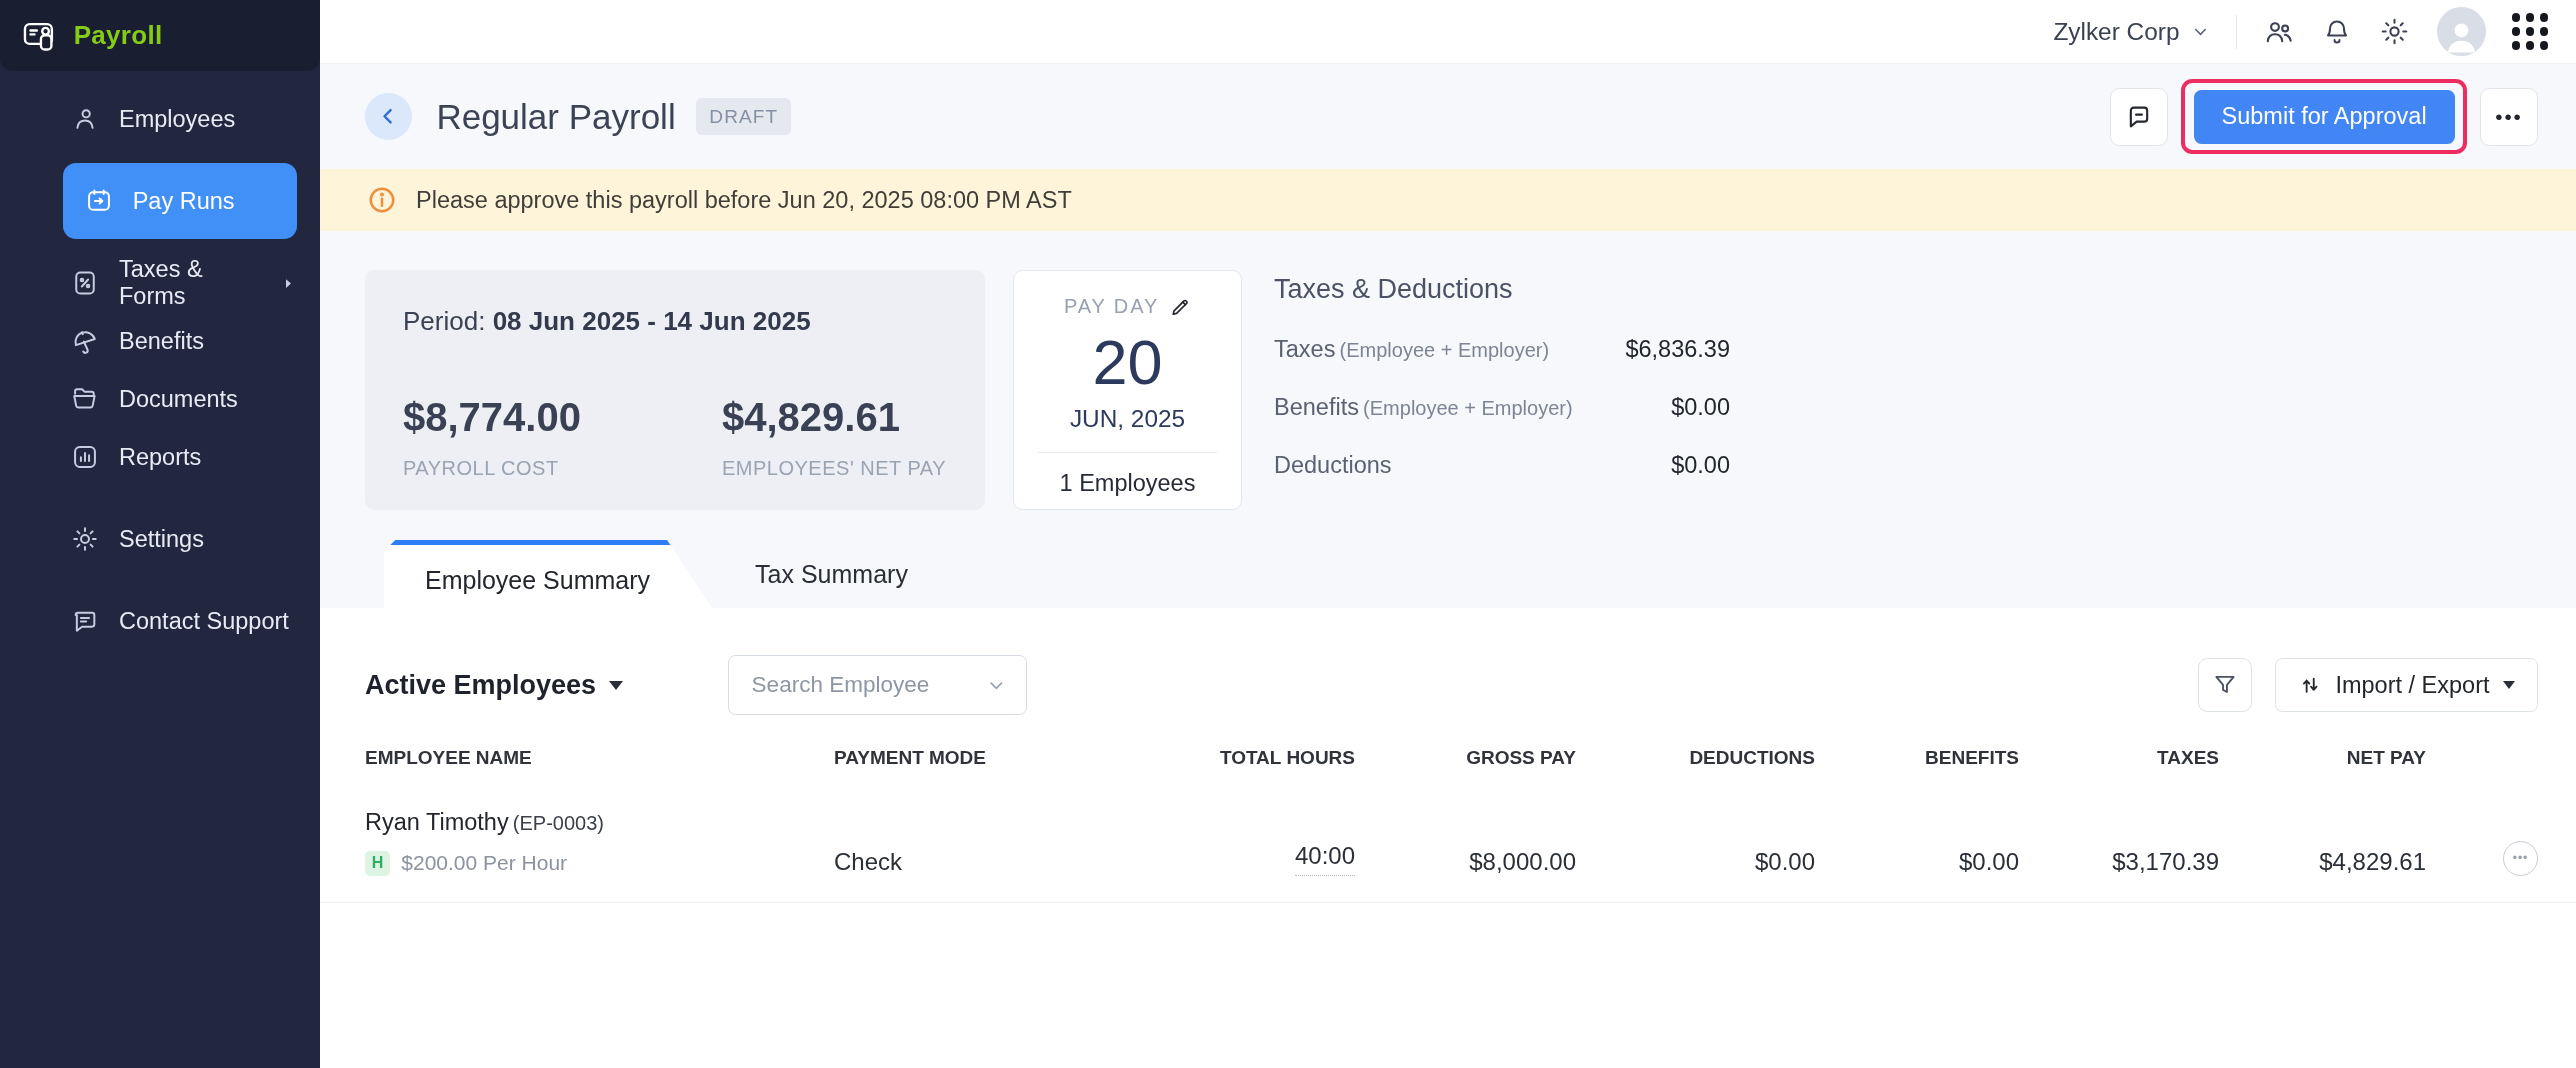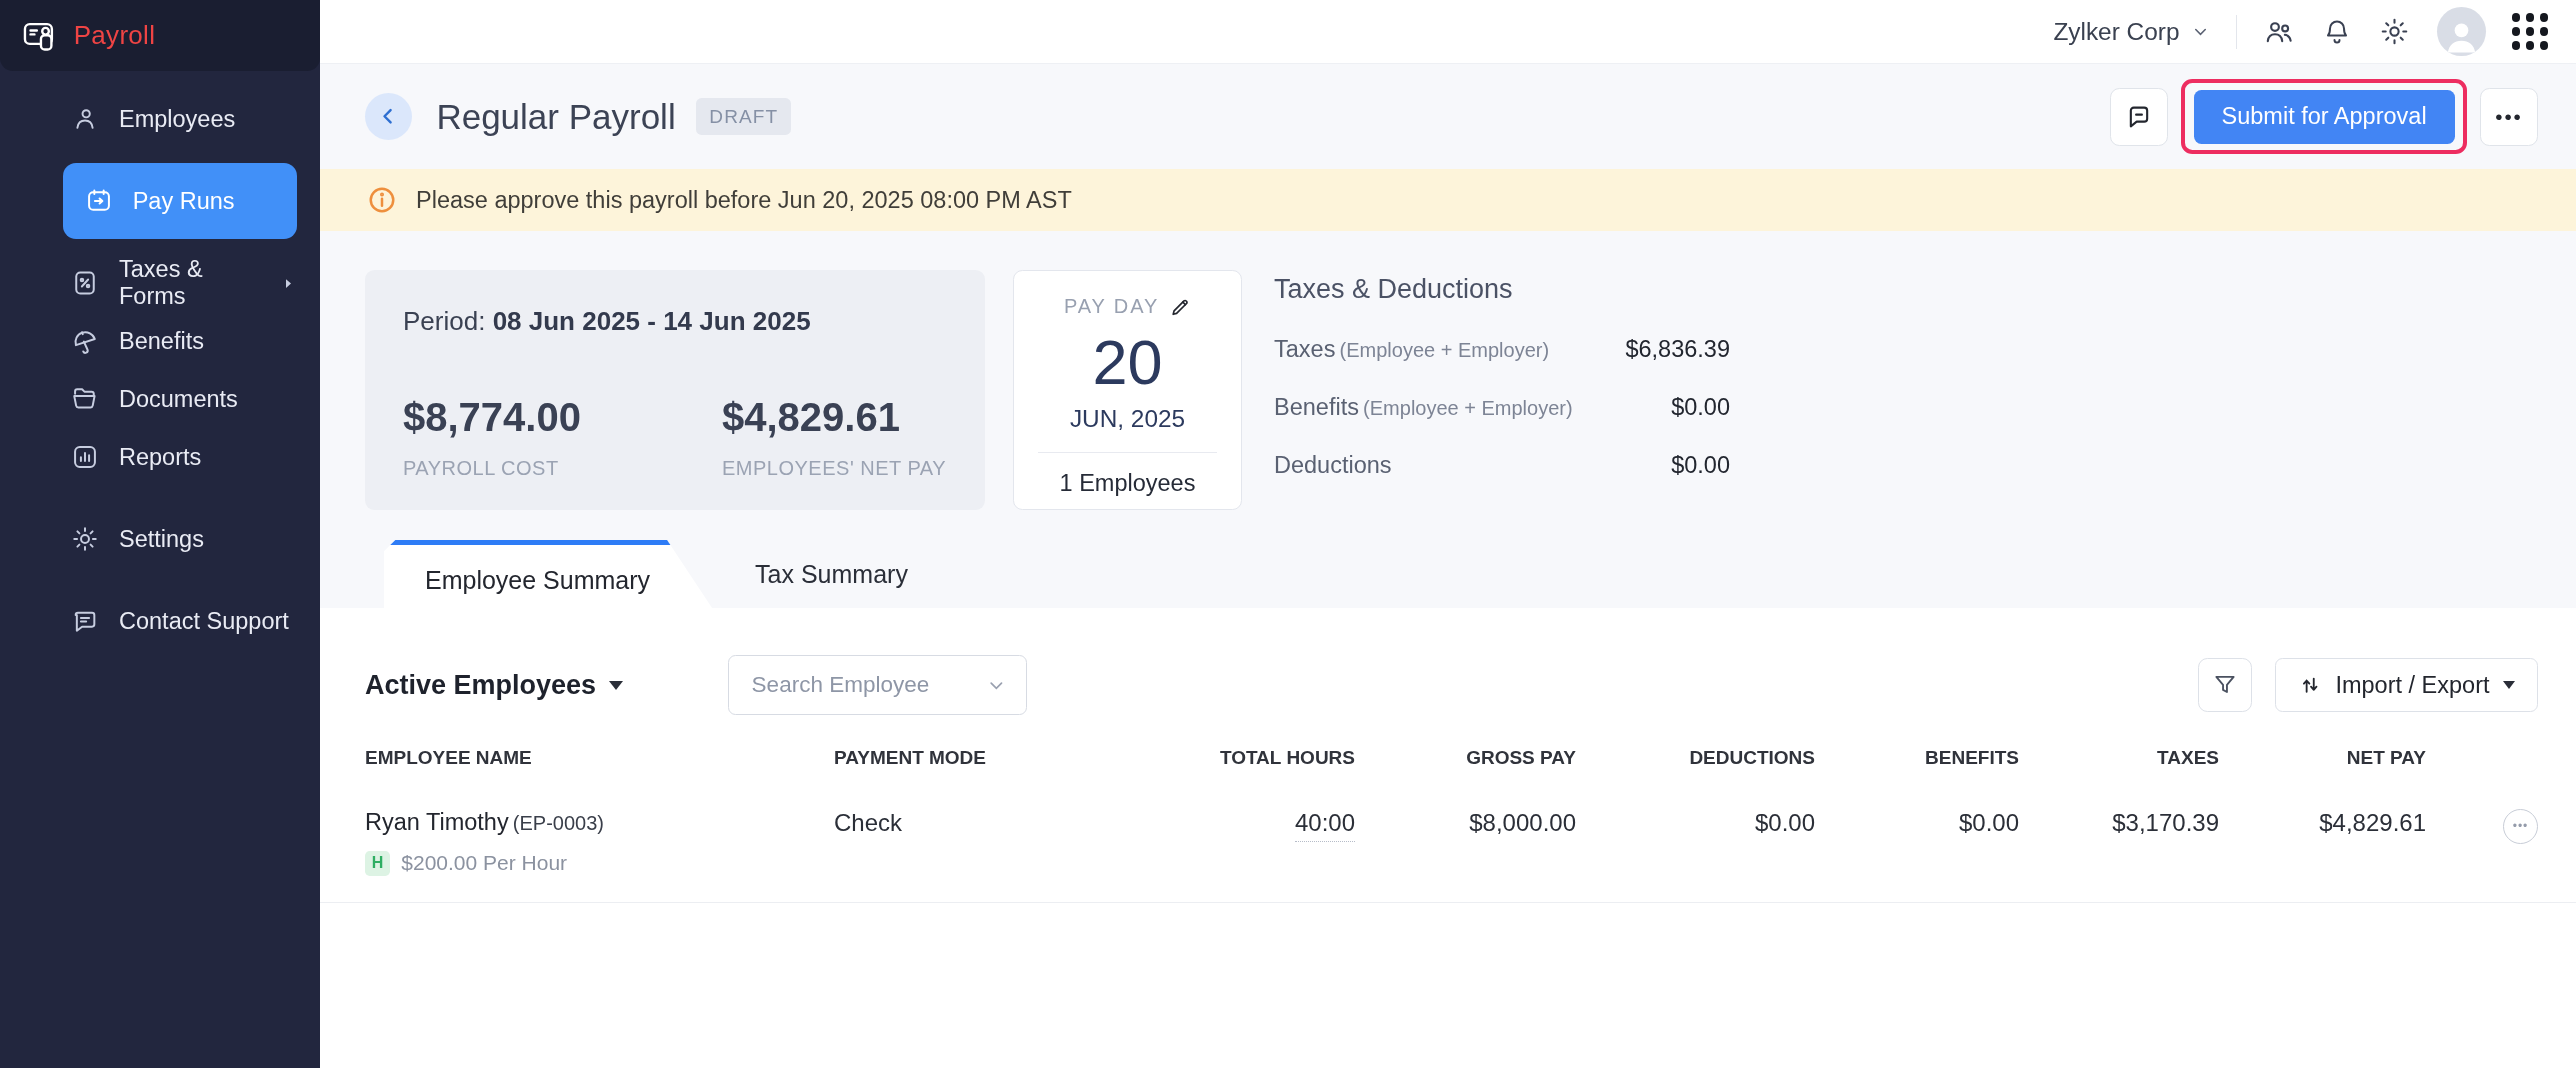--- a/index.html
+++ b/index.html
@@ -2,21 +2,21 @@
 <html style="font-size:15px"><head>
 <meta charset="utf-8">
 <style>
   * { margin:0; padding:0; box-sizing:border-box; }
   html,body { width:2576px; height:1068px; overflow:hidden; }
   body { font-family:"Liberation Sans","DejaVu Sans",sans-serif; background:#f7f8fb; color:#23262e; }
 
   
   .sidebar { position:absolute; left:0; top:0; width:320px; height:1068px; background:#22263e; }
   .sidebar-header { height:71px; background:#1a1e31; border-radius:0 0 13px 13px; display:flex; align-items:center; padding-left:20.7px; gap:15px; }
-  .sidebar-header .app-title { color:#ef4444; font-size:26px; font-weight:400; letter-spacing:0.3px; }
+  .sidebar-header .app-title { color:#84cc16; font-size:26px; font-weight:700; letter-spacing:0.3px; }
   .nav { padding-top:19px;padding-left:40px; }
   .nav-item { display:flex; align-items:center; gap:19px; height:58px; padding-left:30px; color:#e9ebf4; font-size:23.5px; cursor:pointer; }
   .nav-item .nicon { width:30px; height:30px; color:#c7cde0; flex:0 0 30px; display:flex; align-items:center; justify-content:center; }
   .nav-item.selected { background:#4190f8; border-radius:13px; margin:15px 23px; height:76px; padding-left:20.7px; color:#fff; }
   .nav-item.selected .nicon { color:#fff; }
   .nav-gap { height:24.4px; }
   .nav-arrow { margin-left:auto; margin-right:24.4px; }
 
   
   .main { position:absolute; left:320px; top:0; width:2256px; height:1068px; }
@@ -78,21 +78,21 @@
   .toolbar { display:flex; align-items:center; padding:47px 38px 32px 45px; }
   .list-heading { font-size:27px; font-weight:700; color:#1e222c; display:flex; align-items:center; gap:13px; cursor:pointer; }
   .caret-down { width:0; height:0; border-left:7.5px solid transparent; border-right:7.5px solid transparent; border-top:9.4px solid #2a2e38; }
   .search-select { margin-left:105px; width:299px; height:60px; background:#fff; border:0.9px solid #d7dbe3; border-radius:7.5px; display:flex; align-items:center; justify-content:space-between; padding:0 19px 0 22.5px; font-size:22.5px; color:#8e96a6; cursor:pointer; }
   .tb-spacer { flex:1; }
   .filter-btn { width:54px; height:54px; border:0.9px solid #dde1e8; border-radius:9.4px; background:#fff; display:flex; align-items:center; justify-content:center; cursor:pointer; color:#4a5160; }
   .import-btn { margin-left:22.5px; height:54px; border:0.9px solid #dde1e8; border-radius:7.5px; background:#fff; display:flex; align-items:center; gap:13px; padding:0 22.5px; font-size:23.5px; color:#23262e; cursor:pointer; }
   .import-btn .caret-down { border-top-width:8.4px; border-left-width:6.6px; border-right-width:6.6px; }
 
   .thead { display:flex; padding:0 38px 17px 45px; font-size:19px; font-weight:700; color:#30333b; }
-  .trow { display:flex; align-items:flex-start; padding:22.5px 38px 26px 45px; border-bottom:0.9px solid #eceef2; }
+  .trow { display:flex; align-items:flex-end; padding:22.5px 38px 26px 45px; border-bottom:0.9px solid #eceef2; }
   .c-name { width:469px; }
   .c-paym { width:272px; text-align:left; }
   .c-hours { width:249px; text-align:right; }
   .c-gross { width:221px; text-align:right; }
   .c-ded { width:239px; text-align:right; }
   .c-ben { width:204px; text-align:right; }
   .c-tax { width:200px; text-align:right; }
   .c-net { width:207px; text-align:right; }
   .c-act { width:112px; display:flex; justify-content:flex-end; }
   .emp-name { font-size:23.5px; color:#23262e; }

